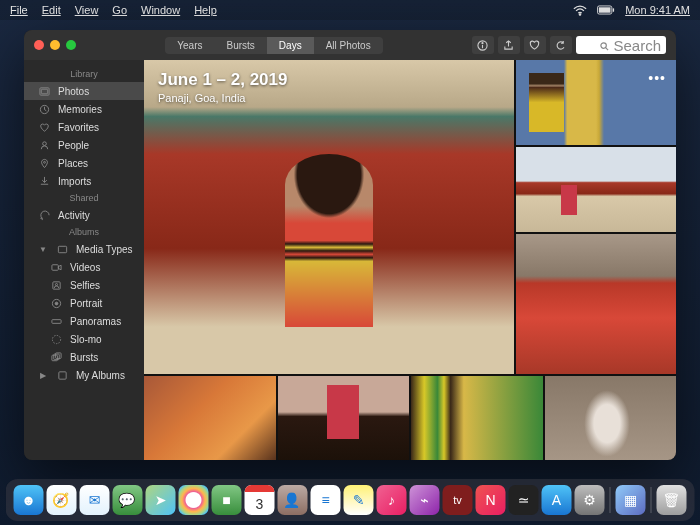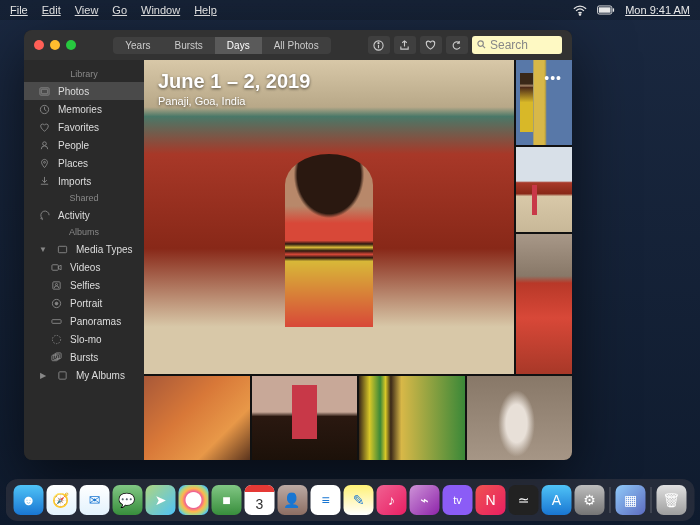--- a/index.html
+++ b/index.html
@@ -6,51 +6,51 @@
 body { width: 700px; height: 525px; background: linear-gradient(180deg,#1a2840 0%,#0f1b2e 100%); overflow: hidden; position: relative; }
 
 
 .menubar { height: 20px; background: rgba(0,0,0,.15); display: flex; align-items: center; padding: 8px 10px; color: #e8e8e8; font-size: 11px; text-decoration: underline; }
 .menubar .menus { display: flex; gap: 14px; }
 .menubar .spacer { flex: 1; }
 .menubar .status { display: flex; align-items: center; gap: 10px; }
 .menubar .status svg { display: block; }
 
 
-.window { position: absolute; left: 24px; top: 30px; width: 548px; height: 430px; background: #1e1e1e; border-radius: 8px; box-shadow: 0 20px 60px rgba(0,0,0,.6); overflow: hidden; display: flex; flex-direction: column; }
+.window { position: absolute; left: 24px; top: 30px; width: 652px; height: 430px; background: #1e1e1e; border-radius: 8px; box-shadow: 0 20px 60px rgba(0,0,0,.6); overflow: hidden; display: flex; flex-direction: column; }
 .titlebar { height: 30px; background: #323232; display: flex; align-items: center; padding: 0 10px; gap: 10px; }
 .traffic { display: flex; gap: 6px; }
 .traffic span { width: 10px; height: 10px; border-radius: 50%; display: block; }
 .tl-close { background: #ff5f56; } .tl-min { background: #ffbd2e; } .tl-max { background: #27c93f; }
 .seg { display: flex; background: #3f3f3f; border-radius: 4px; overflow: hidden; margin: 0 auto; }
 .seg div { padding: 3px 12px; font-size: 10px; color: #ccc; cursor: pointer; }
 .seg div.active { background: #5a5a5a; color: #fff; }
 .toolbtns { display: flex; gap: 4px; align-items: center; }
 .toolbtns .tb { width: 22px; height: 18px; background: #3f3f3f; border-radius: 3px; display: flex; align-items: center; justify-content: center; }
 .toolbtns .tb svg { width: 11px; height: 11px; }
-.search { width: 90px; height: 18px; background: #fef9c3; border-radius: 3px; display: flex; align-items: center; padding: 0 5px; gap: 4px; font-size: 12px; color: #888; }
+.search { width: 90px; height: 18px; background: #ffffff; border-radius: 3px; display: flex; align-items: center; padding: 0 5px; gap: 4px; font-size: 15px; color: #888; justify-content: flex-end; }
 
 .body { flex: 1; display: flex; min-height: 0; }
 .sidebar { width: 120px; background: #2a2a2a; padding: 6px 0; overflow: auto; font-size: 10px; text-align: center; }
 .sidebar .hdr { color: #888; font-size: 9px; padding: 3px 10px; text-transform: none; }
 .sidebar .item { display: flex; align-items: center; gap: 8px; padding: 3px 10px 3px 14px; color: #ddd; cursor: pointer; }
 .sidebar .item.sel { background: #4a4a4a; }
 .sidebar .item.indent { padding-left: 26px; }
 .sidebar .ico { width: 12px; height: 12px; display: flex; align-items: center; justify-content: center; color: #888; }
 .sidebar .ico svg { width: 11px; height: 11px; }
 .sidebar .disc { width: 10px; color: #888; font-size: 8px; }
 
 .content { flex: 1; position: relative; background: #111; overflow: hidden; }
 .grid { position: absolute; inset: 0; display: grid; grid-template-columns: 370px 1fr; grid-template-rows: 85px 85px 140px 90px; gap: 2px; }
 .ph { background-size: cover; background-position: center; position: relative; }
 .hero { grid-row: 1 / span 3; grid-column: 1; }
 .p1 { grid-row: 1; grid-column: 2; } .p2 { grid-row: 2; grid-column: 2; } .p3 { grid-row: 3; grid-column: 2; }
 .brow { grid-row: 4; grid-column: 1 / span 2; display: grid; grid-template-columns: repeat(4,1fr); gap: 2px; }
 .overlay-title { position: absolute; left: 14px; top: 10px; color: #fff; text-shadow: 0 1px 3px rgba(0,0,0,.6); z-index: 5; }
-.overlay-title .t1 { font-size: 20px; font-weight: 600; }
+.overlay-title .t1 { font-size: 17px; font-weight: 600; }
 .overlay-title .t2 { font-size: 11px; margin-top: 2px; }
 .more-icon { position: absolute; right: 10px; top: 10px; color: #fff; z-index: 5; font-size: 14px; letter-spacing: 1px; }
 
 
 .hero { background: linear-gradient(180deg,#d8c8a8 0%,#b8a888 15%,#4a7868 18%,#a83828 30%,#882818 60%,#d8c8a8 85%); }
 .hero::after { content:""; position:absolute; left:38%; top:30%; width:24%; height:55%; background: radial-gradient(ellipse 40% 25% at 50% 12%,#2a1810 0%,#2a1810 90%,transparent 100%), linear-gradient(180deg,#b8886a 30%,#d84838 40%,#d84838 50%,#2a1810 52%,#d8b838 54%,#2a1810 56%,#d84838 58%,#2a1810 60%,#d8b838 62%,#d84838 100%); border-radius: 50% 50% 0 0 / 18% 18% 0 0; }
 .p1 { background: linear-gradient(90deg,#5878a8 0%,#5878a8 30%,#d8b848 32%,#d8b848 50%,#c8a838 52%,#5878a8 55%,#5878a8 100%); }
 .p1::after{content:"";position:absolute;left:8%;top:15%;width:22%;height:70%;background:linear-gradient(180deg,#3a2818 18%,#a8886a 22%,#4a2818 24%,#d8b828 50%,#d8b828 100%);}
 .p2 { background: linear-gradient(180deg,#d8e0e8 0%,#d8e0e8 40%,#a83828 42%,#882818 55%,#d8c8a8 58%,#c8b898 100%); }
 .p2::after{content:"";position:absolute;left:28%;top:45%;width:10%;height:35%;background:#c83848;}
@@ -317,21 +317,21 @@
       <div style="width:100%;height:100%;border-radius:7px;overflow:hidden;display:flex;flex-direction:column">
         <div style="height:7px;background:#e53935"></div>
         <div style="flex:1;display:flex;align-items:center;justify-content:center;font-size:14px;font-weight:500;color:#333">3</div>
       </div>
     </div>
     <div class="app" style="background: linear-gradient(rgb(188, 170, 164), rgb(141, 110, 99)); color: rgb(255, 255, 255);">👤</div>
     <div class="app" style="background: rgb(255, 255, 255); color: rgb(25, 118, 210);">≡</div>
     <div class="app" style="background: linear-gradient(rgb(255, 241, 118), rgb(255, 255, 255)); color: rgb(25, 118, 210);">✎</div>
     <div class="app" style="background: linear-gradient(135deg, rgb(240, 98, 146), rgb(233, 30, 99)); color: rgb(255, 255, 255);">♪</div>
     <div class="app" style="background: linear-gradient(135deg, rgb(206, 147, 216), rgb(142, 36, 170)); color: rgb(255, 255, 255);">⌁</div>
-    <div class="app" style="background: #8b5cf6; color: rgb(255, 255, 255); font-size: 11px;">tv</div>
+    <div class="app" style="background: #7f1d1d; color: rgb(255, 255, 255); font-size: 11px;">tv</div>
     <div class="app" style="background: linear-gradient(135deg, rgb(239, 83, 80), rgb(233, 30, 99)); color: rgb(255, 255, 255);">N</div>
     <div class="app" style="background: rgb(34, 34, 34); color: rgb(255, 255, 255);">≃</div>
     <div class="app" style="background: linear-gradient(rgb(79, 195, 247), rgb(25, 118, 210)); color: rgb(255, 255, 255);">A</div>
     <div class="app" style="background: linear-gradient(rgb(189, 189, 189), rgb(117, 117, 117)); color: rgb(255, 255, 255);">⚙︎</div>
     <div class="sep"></div>
     <div class="app" style="background: linear-gradient(135deg, rgb(144, 202, 249), rgb(92, 107, 192)); color: rgb(255, 255, 255);">▦</div>
     <div class="sep"></div>
     <div class="app" style="background: linear-gradient(rgb(224, 224, 224), rgb(158, 158, 158)); color: rgb(255, 255, 255);">🗑</div>
   </div>
 

